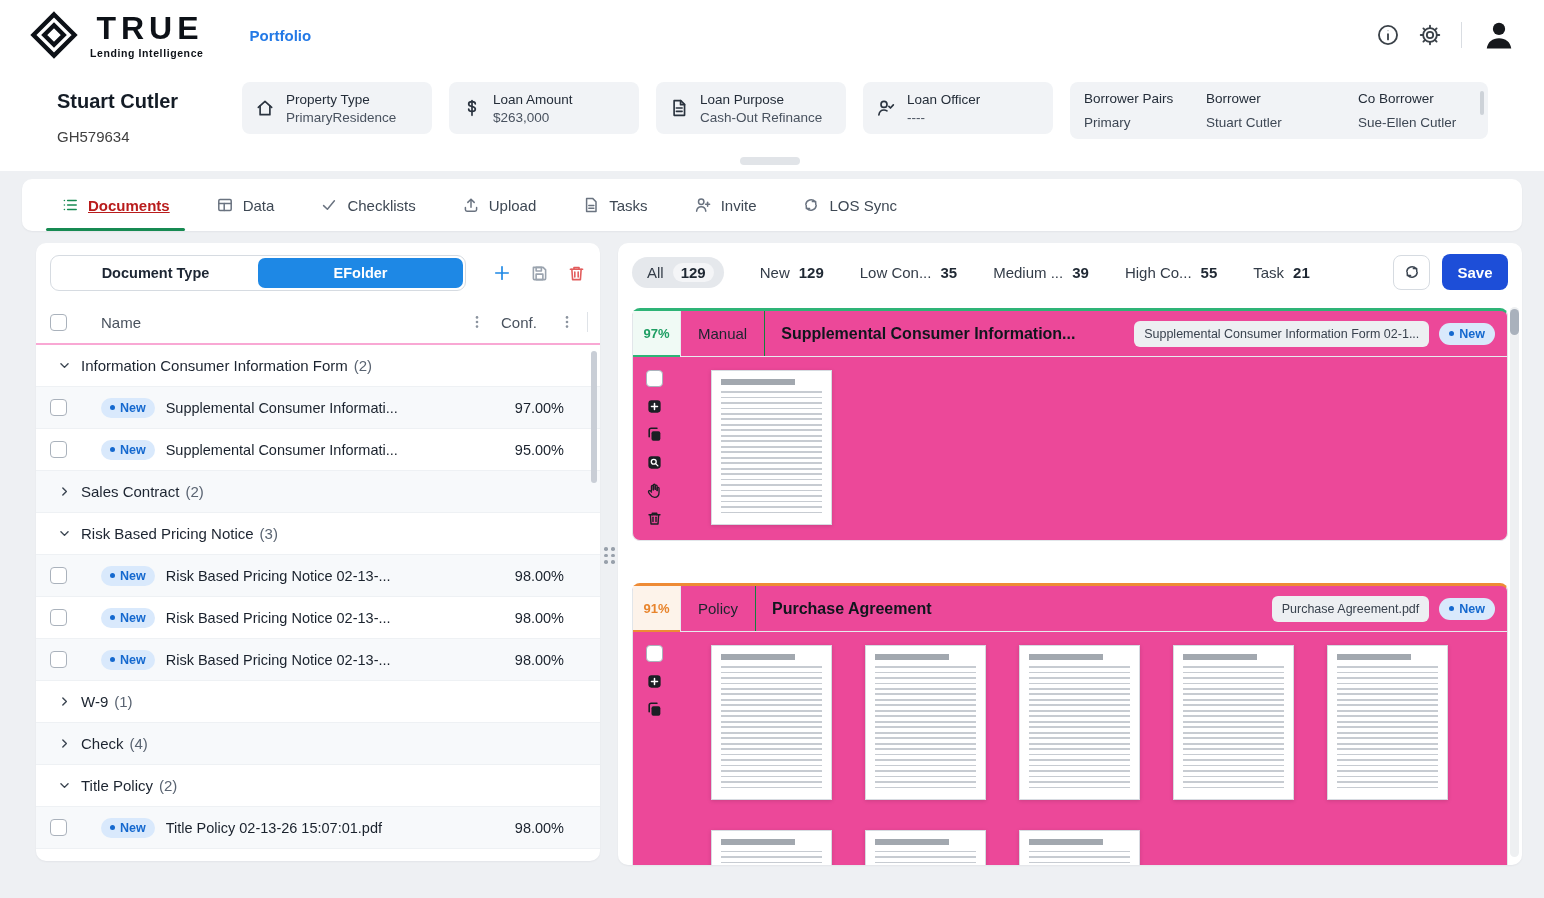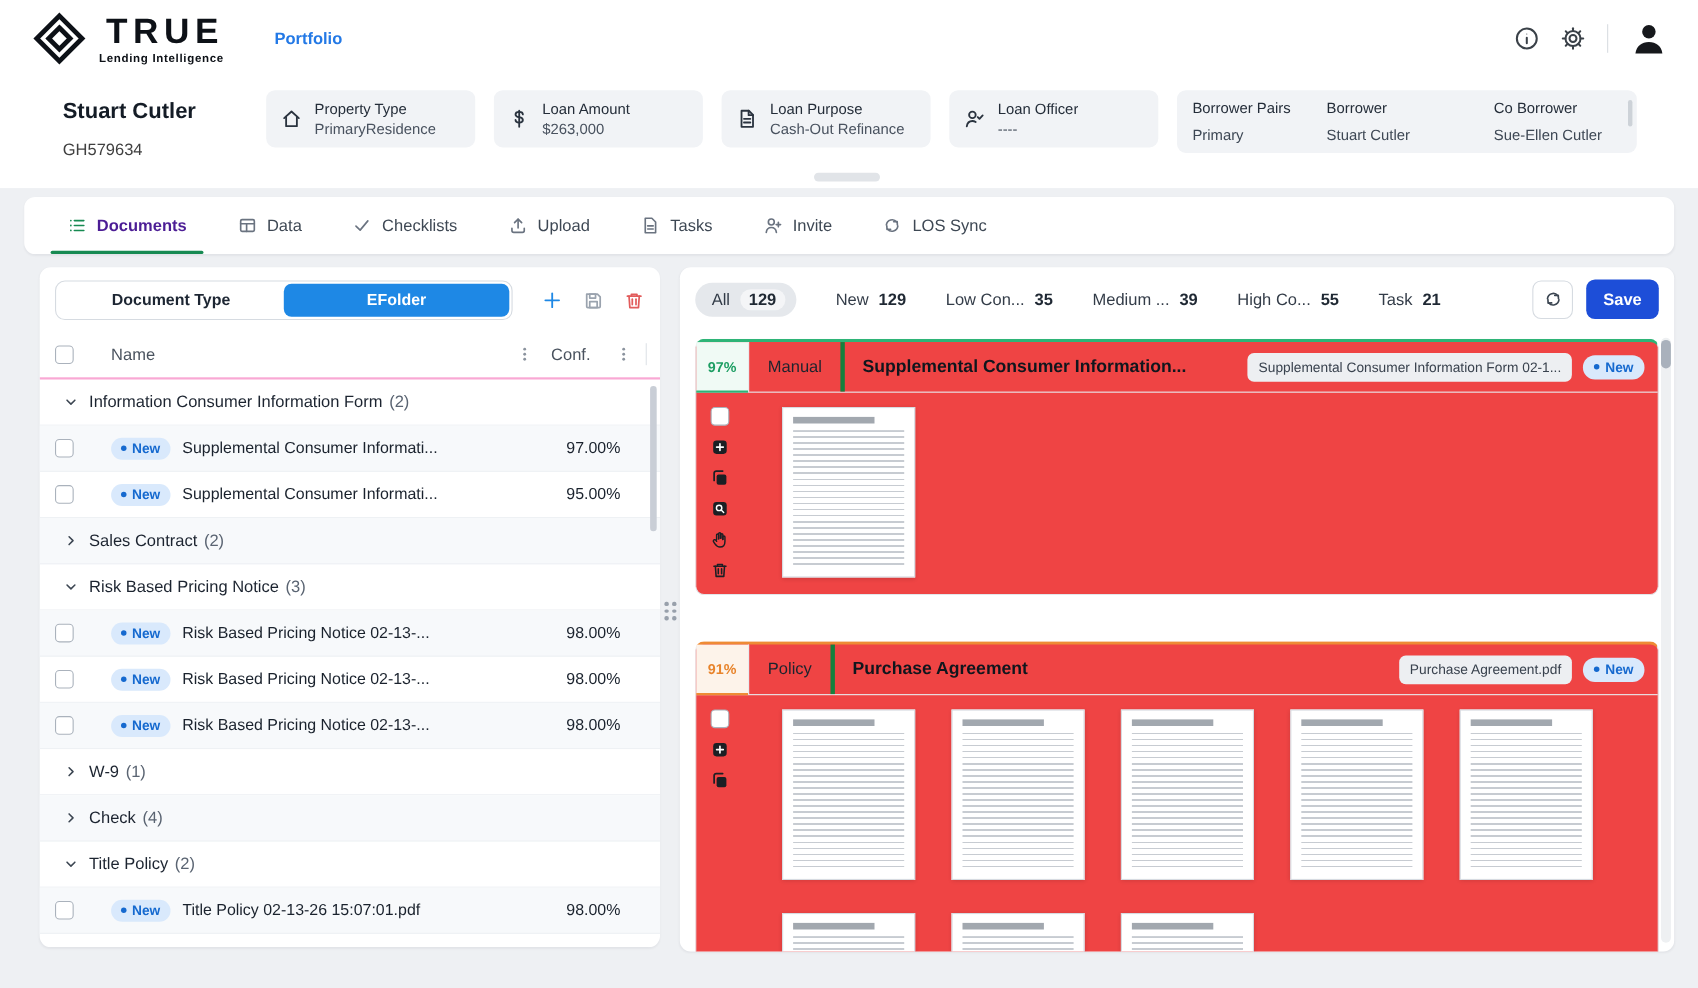--- a/index.html
+++ b/index.html
@@ -40,21 +40,21 @@
   .pairs .pv { font-size:13.5px; color:#3d4754; }
   .pairs-mini-scroll { position:absolute; right:4px; top:9px; width:4px; height:24px; background:#cdd2d8; border-radius:2px; }
   .cards-scroll { position:absolute; left:740px; bottom:6px; width:60px; height:8px; background:#e1e4e8; border-radius:4px; }
 
   
   .content { padding:8px 22px 0; }
 
   .tabbar { background:#fff; border-radius:10px; height:52px; display:flex; align-items:center; padding:0 16px; box-shadow:0 1px 2px rgba(16,24,40,.05); }
   .tab { display:flex; align-items:center; gap:9px; padding:0 23px; height:52px; position:relative; font-size:15px; color:#3e4854; cursor:pointer; }
   .tab svg { color:#6a7380; }
-  .tab.active { color:#4c1d95; font-weight:700; }
+  .tab.active { color:#b91c1c; font-weight:700;text-decoration:underline; }
   .tab.active svg { color:#178a52; }
   .tab.active::after { content:""; position:absolute; left:8px; right:8px; bottom:0; height:3px; background:#178a52; border-radius:2px; }
 
   .main { display:flex; margin-top:12px; align-items:flex-start; }
 
   
   .left-panel { width:564px; margin-left:14px; background:#fff; border-radius:10px; height:618px; position:relative; box-shadow:0 1px 2px rgba(16,24,40,.05); overflow:hidden; flex:none; }
   .lp-top { display:flex; align-items:center; padding:12px 14px 10px; }
   .toggle { display:flex; border:1px solid #d6dbe1; border-radius:9px; padding:2px; width:434px; background:#fff; }
   .tg { flex:1; height:30px; display:flex; align-items:center; justify-content:center; font-size:14.5px; font-weight:600; border-radius:7px; color:#1d2633; cursor:pointer; }
@@ -93,27 +93,27 @@
   .filterbar { display:flex; align-items:center; padding:11px 14px 9px; gap:36px; }
   .fitem { display:flex; align-items:center; gap:9px; font-size:15px; color:#333c48; cursor:pointer; white-space:nowrap; }
   .fitem .fcount { font-weight:600; color:#1f2833; }
   .fitem.selected { background:#e5e8ec; border-radius:17px; padding:6px 10px 6px 15px; gap:9px; }
   .fitem.selected .fcount { background:#f4f5f7; border-radius:10px; padding:1px 8px; }
   .fb-actions { margin-left:auto; display:flex; gap:12px; align-items:center; }
   .refresh-btn { width:37px; height:35px; border:1px solid #d6dbe1; border-radius:8px; display:flex; align-items:center; justify-content:center; color:#3c4652; background:#fff; cursor:pointer; }
   .save-btn { width:66px; height:36px; background:#1d4ed8; color:#fff; font-weight:700; font-size:15px; border:none; border-radius:8px; cursor:default; }
 
   .dcards { padding:9px 14px 0; display:flex; flex-direction:column; gap:42px; }
-  .dcard { border:1px solid #e2e6ea; border-radius:8px; border-top:3px solid var(--acc); background:#ef4444; }
+  .dcard { border:1px solid #e2e6ea; border-radius:8px; border-top:3px solid var(--acc); background:#ec4899; }
   .dcard.green { --acc:#2eb477; --acc-text:#1d9e63; --acc-bg:#f0faf5; }
   .dcard.orange { --acc:#ee8b35; --acc-text:#e8842c; --acc-bg:#fdf3ea; }
   .dc-head { height:46px; display:flex; align-items:center; border-bottom:1px solid #e8ebef; }
   .dc-conf { width:48px; height:100%; display:flex; align-items:center; justify-content:center; font-size:13px; font-weight:700; color:var(--acc-text); background:var(--acc-bg); border-right:1px solid #e8ebef; position:relative; flex:none; }
   .dc-conf::after { content:""; position:absolute; left:0; right:0; bottom:-1px; height:2px; background:var(--acc); }
-  .dc-stage { padding:0 17px; font-size:15px; color:#1c242e; border-right:4px solid #15803d; height:100%; display:flex; align-items:center; flex:none; }
+  .dc-stage { padding:0 17px; font-size:15px; color:#1c242e; border-right:1px solid #15803d; height:100%; display:flex; align-items:center; flex:none; }
   .dc-title { margin-left:16px; font-size:16px; font-weight:600; color:#10161d; flex:1; white-space:nowrap; overflow:hidden; text-overflow:ellipsis; }
   .dc-chip { background:#edeff2; border-radius:6px; padding:6px 10px; font-size:12.5px; color:#39424e; margin:0 10px 0 12px; max-width:330px; white-space:nowrap; overflow:hidden; text-overflow:ellipsis; flex:none; }
   .dc-new { display:inline-flex; align-items:center; gap:5px; background:#d9e9fc; color:#1569cf; font-size:12.5px; font-weight:600; border-radius:11px; padding:4px 10px; margin-right:12px; flex:none; }
   .dc-body { display:flex; }
   .dcard.green .dc-body { height:183px; }
   .rail { width:42px; display:flex; flex-direction:column; align-items:center; gap:11px; padding-top:13px; flex:none; }
   .rail .cb { margin:0; }
   .rail-ic { cursor:pointer; }
   .thumbs { flex:1; display:flex; flex-wrap:wrap; gap:30px 33px; padding:13px 14px 14px 36px; align-content:flex-start; }
   .thumb { width:121px; height:155px; background:#fff; border:1px solid #d7dbe1; box-shadow:0 1px 4px rgba(0,0,0,.14); position:relative; overflow:hidden; flex:none; }

